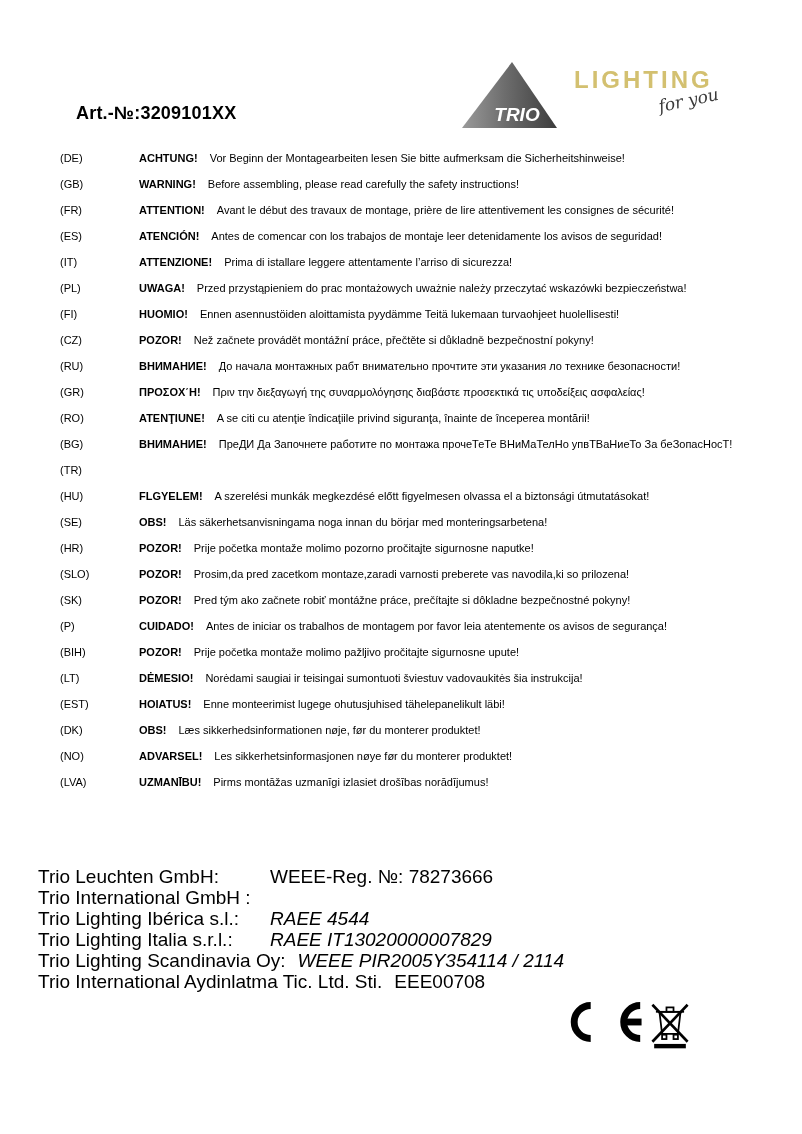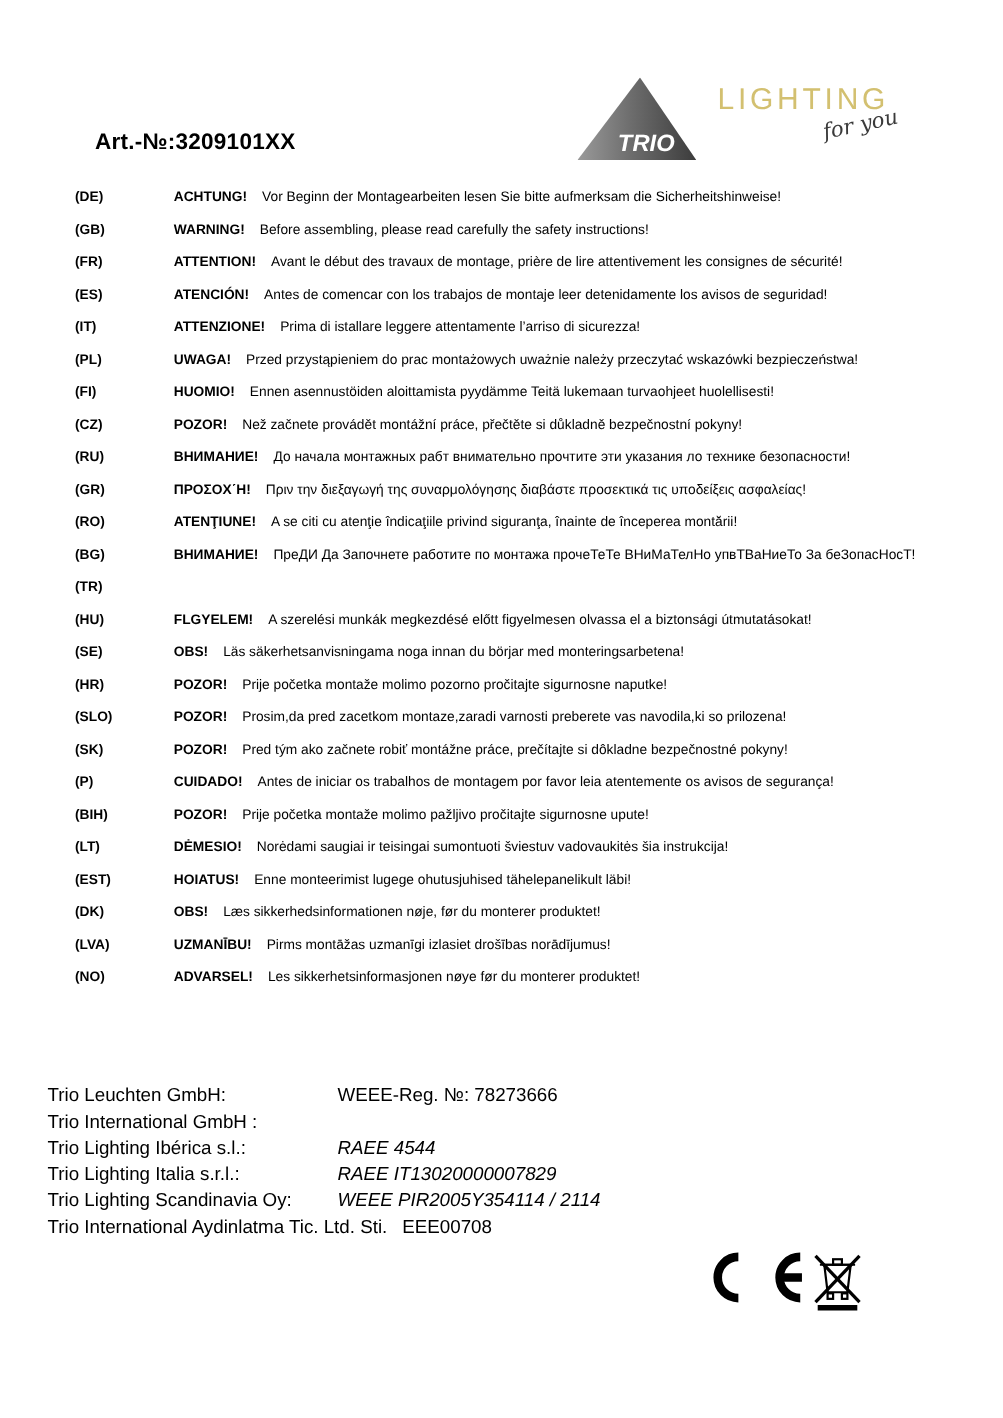--- a/index.html
+++ b/index.html
@@ -13,37 +13,37 @@
   .art-no {
     position:absolute; left:76px; top:103px;
     font-size:18px; font-weight:bold; letter-spacing:0.2px;
   }
 
   
   .logo { position:absolute; left:462px; top:62px; width:300px; height:75px; }
   .logo .tri { position:absolute; left:0; top:0; }
   .lighting {
     position:absolute; left:112px; top:4px;
-    font-size:24px; letter-spacing:3px; color:#d3c070; font-weight:400;
+    font-size:24px; letter-spacing:3px; color:#d3c070; font-weight:700;
   }
   .tagline {
     position:absolute; left:196px; top:28px;
     font-family:"DejaVu Serif", serif; font-style:italic;
     font-size:17px; color:#3a3a3a; transform:rotate(-12deg);
   }
 
   
   .warnings { position:absolute; left:36px; top:152px; right:24px; }
   .warning-row { display:flex; align-items:flex-start; margin-bottom:13px; font-size:11px; line-height:13px; }
-  .warning-row .code { width:79px; flex:0 0 79px; font-weight:bold;padding-left:24px; }
+  .warning-row .code { width:79px; flex:0 0 79px; font-weight:normal;padding-left:24px; }
   .warning-row .kw { font-weight:bold; padding-right:12px; white-space:nowrap; }
   .warning-row .wtext { white-space:nowrap; }
 
   
-  .footer { position:absolute; left:38px; top:866px; font-size:15px; }
+  .footer { position:absolute; left:38px; top:866px; font-size:19px; }
   .company-row { display:flex; line-height:21px; }
   .company-row .name { flex:0 0 auto; min-width:220px; padding-right:12px; }
   .company-row .reg { white-space:nowrap; }
   .company-row .reg.italic { font-style:italic; }
 
   
   .ce-wrap { position:absolute; left:556px; top:1000px; }
   .weee-wrap { position:absolute; left:648px; top:1000px; }
 </style>
 </head>
@@ -156,26 +156,26 @@
       </div>
       <div class="warning-row">
         <span class="code">(EST)</span>
         <span class="wtext"><b class="kw">HOIATUS!</b><span class="body">Enne monteerimist lugege ohutusjuhised tähelepanelikult läbi!</span></span>
       </div>
       <div class="warning-row">
         <span class="code">(DK)</span>
         <span class="wtext"><b class="kw">OBS!</b><span class="body">Læs sikkerhedsinformationen nøje, før du monterer produktet!</span></span>
       </div>
       <div class="warning-row">
+        <span class="code">(NO)</span>
+        <span class="wtext"><b class="kw">ADVARSEL!</b><span class="body">Les sikkerhetsinformasjonen nøye før du monterer produktet!</span></span>
+      </div>
+      <div class="warning-row">
         <span class="code">(LVA)</span>
         <span class="wtext"><b class="kw">UZMANĪBU!</b><span class="body">Pirms montāžas uzmanīgi izlasiet drošības norādījumus!</span></span>
-      </div>
-      <div class="warning-row">
-        <span class="code">(NO)</span>
-        <span class="wtext"><b class="kw">ADVARSEL!</b><span class="body">Les sikkerhetsinformasjonen nøye før du monterer produktet!</span></span>
       </div>
     </div>
 
   <div class="footer">
 
   <div class="company-row">
         <span class="name">Trio Leuchten GmbH:</span>
         <span class="reg">WEEE-Reg. №: 78273666</span>
       </div>
       <div class="company-row">

